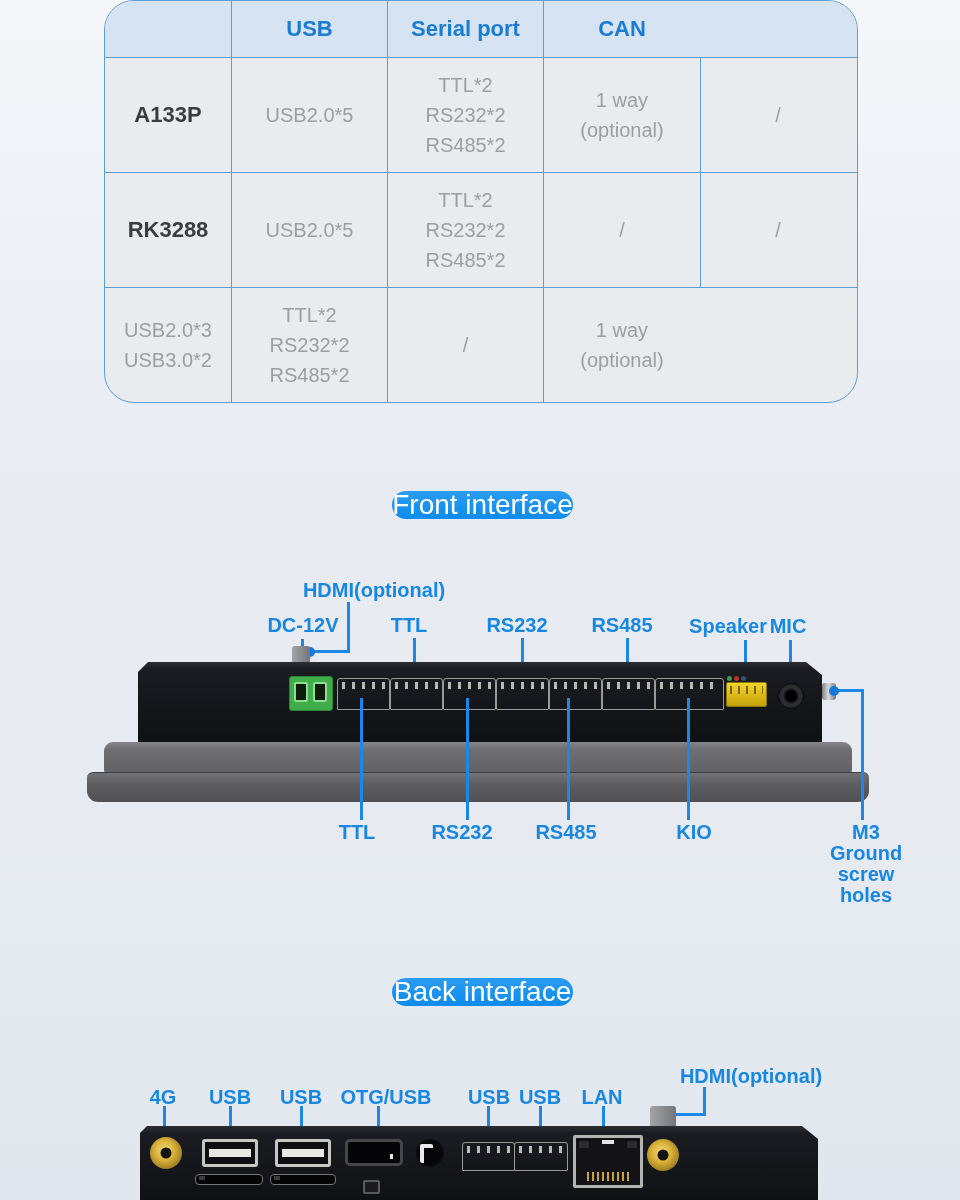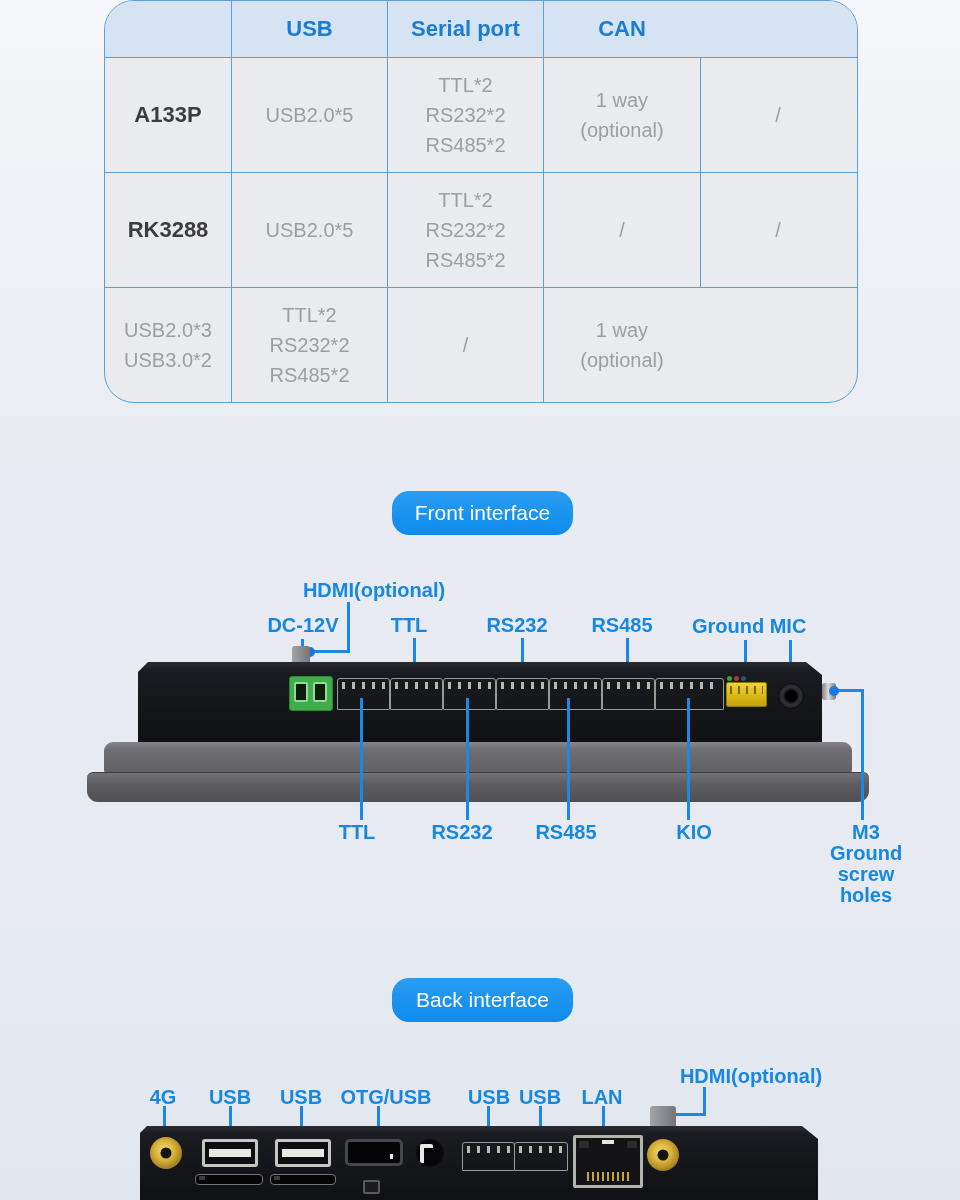--- a/index.html
+++ b/index.html
@@ -18,22 +18,22 @@
   .tr{display:grid;grid-template-columns:126px 156px 156px 157px 155px;}
   .tr.head{height:56px;background:#d5e3f3;}
   .tr.body{height:114px;border-top:1px solid #5b9fd6;}
   .cell{display:flex;align-items:center;justify-content:center;text-align:center;white-space:pre-line;}
   .cell+.cell{border-left:1px solid #5b9fd6;}
   .th{color:#1a7cd2;font-size:22px;font-weight:bold;line-height:1.15;}
   .model{color:#3c3c3e;font-size:22px;font-weight:600;}
   .val{color:#9c9ea1;font-size:20px;line-height:1.5;}
   
   .pill{
-    height:44px;border-radius:17px;background:linear-gradient(180deg,#2b9cf2,#0d8bec);
-    color:#fff;font-size:21px;display:flex;align-items:center;justify-content:center;
+    height:28px;border-radius:17px;background:linear-gradient(180deg,#2b9cf2,#0d8bec);
+    color:#fff;font-size:28px;display:flex;align-items:center;justify-content:center;
   }
   
   .lbl{color:#1787e2;font-size:20px;font-weight:bold;white-space:pre-line;text-align:center;transform:translateX(-50%);line-height:21px;}
   .lead{background:#1b87e6;width:3px;}
   .lead.h{height:3px;width:auto;}
   .dot{width:10px;height:10px;border-radius:50%;background:#1778dd;}
   
   .bar{background:linear-gradient(180deg,#2b2d33 0%,#1b1c21 10%,#15161a 55%,#101114 100%);}
   .bar.front{clip-path:polygon(10px 0,668px 0,684px 13px,684px 80px,0 80px,0 10px);}
   .bar.back{clip-path:polygon(0 7px,7px 0,662px 0,678px 13px,678px 74px,0 74px);}
@@ -113,21 +113,21 @@
     </div>
   </div>
 
   <div class="abs pill" style="left:392px;top:491px;width:181px;">Front interface</div>
 
   <div class="abs lbl" style="left:374px;top:580px;">HDMI(optional)</div>
   <div class="abs lbl" style="left:303px;top:615px;">DC-12V</div>
   <div class="abs lbl" style="left:409px;top:615px;">TTL</div>
   <div class="abs lbl" style="left:517px;top:615px;">RS232</div>
   <div class="abs lbl" style="left:622px;top:615px;">RS485</div>
-  <div class="abs lbl" style="left:728px;top:616px;">Ground</div>
+  <div class="abs lbl" style="left:728px;top:616px;">Speaker</div>
   <div class="abs lbl" style="left:788px;top:616px;">MIC</div>
 
   <div class="abs lead" style="left:301px;top:639px;height:56px;"></div>
   <div class="abs lead" style="left:347px;top:602px;height:51px;"></div>
   <div class="abs lead h" style="left:311px;top:650px;width:39px;"></div>
   <div class="abs dot" style="left:305px;top:647px;"></div>
   <div class="abs lead" style="left:413px;top:638px;height:54px;"></div>
   <div class="abs lead" style="left:521px;top:638px;height:54px;"></div>
   <div class="abs lead" style="left:626px;top:638px;height:54px;"></div>
   <div class="abs lead" style="left:744px;top:640px;height:50px;"></div>

